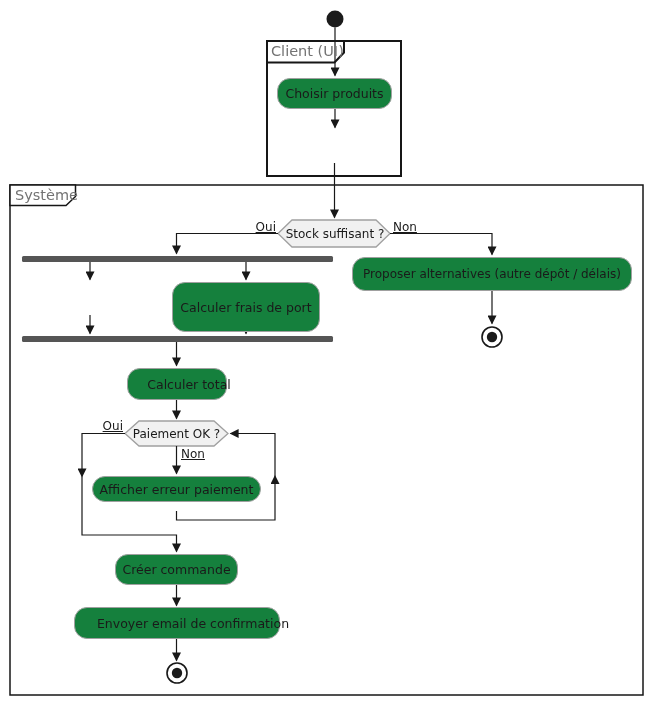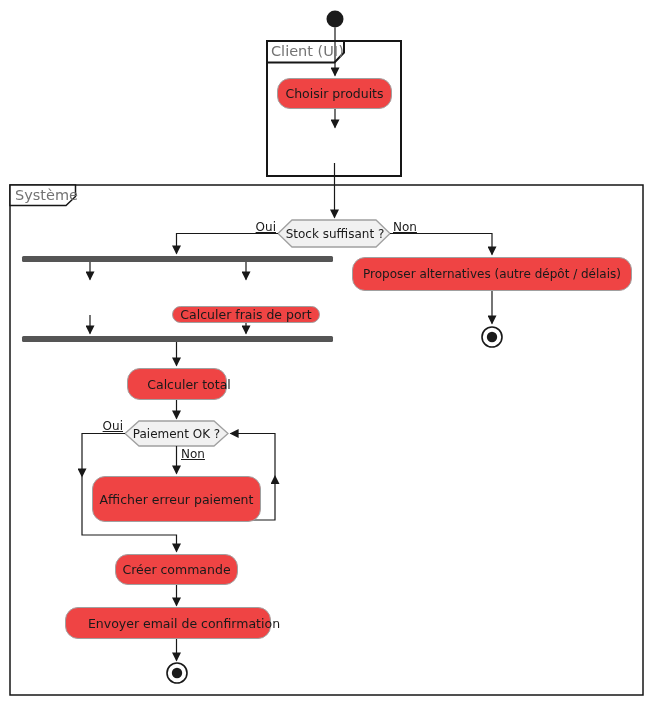--- a/index.html
+++ b/index.html
@@ -8,21 +8,21 @@
     width:653px;height:705px;
     background:#ffffff;
     font-family:"DejaVu Sans", sans-serif;
     color:#1a1a1a;
     overflow:hidden;
   }
   .layer{position:absolute;left:0;top:0;}
   .activity{
     position:absolute;
     display:flex;align-items:center;justify-content:center;
-    background:#ef4444;
+    background:#15803d;
     border:1px solid #a0a0a0;
     border-radius:13px;
     font-size:12.5px;
     white-space:nowrap;
     box-sizing:border-box;
     color:#1a1a1a;
   }
   .hexlabel{
     position:absolute;
     display:flex;align-items:center;justify-content:center;
@@ -92,26 +92,26 @@
     <g>
       <circle cx="177" cy="673" r="10" fill="#ffffff" stroke="#181818" stroke-width="1.6"></circle>
       <circle cx="177" cy="673" r="5.2" fill="#1b1b1b"></circle>
     </g>
   </svg>
 
   <div class="partlabel" style="left:271px;top:43px;">Client (UI)</div>
   <div class="partlabel" style="left:15px;top:187px;">Système</div>
 
   <div class="activity" style="left:277px;top:78px;width:115px;height:31px;">Choisir produits</div>
-  <div class="activity" style="left:172px;top:282px;width:148px;height:17px;margin-top:24px;">Calculer frais de port</div>
+  <div class="activity" style="left:172px;top:282px;width:148px;height:50px;">Calculer frais de port</div>
   <div class="activity" style="left:352px;top:257px;width:280px;height:34px;font-size:12px;text-align:right;">Proposer alternatives (autre dépôt / délais)</div>
   <div class="activity" style="left:127px;top:368px;width:100px;height:32px;padding-left:24px;">Calculer total</div>
-  <div class="activity" style="left:92px;top:476px;width:169px;height:46px;">Afficher erreur paiement</div>
+  <div class="activity" style="left:92px;top:476px;width:169px;height:26px;">Afficher erreur paiement</div>
   <div class="activity" style="left:115px;top:554px;width:123px;height:31px;">Créer commande</div>
-  <div class="activity" style="left:65px;top:607px;width:206px;height:32px;padding-left:32px;">Envoyer email de confirmation</div>
+  <div class="activity" style="left:74px;top:607px;width:206px;height:32px;padding-left:32px;">Envoyer email de confirmation</div>
 
   <div class="hexlabel" style="left:283px;top:221px;width:104px;height:25px;">Stock suffisant ?</div>
   <div class="hexlabel" style="left:127px;top:422px;width:99px;height:23px;">Paiement OK ?</div>
 
   <div class="guard" style="left:244px;top:221px;width:32px;text-align:right;">Oui</div>
   <div class="guard" style="left:393px;top:221px;width:40px;">Non</div>
   <div class="guard" style="left:91px;top:420px;width:32px;text-align:right;">Oui</div>
   <div class="guard" style="left:181px;top:448px;width:40px;">Non</div>
 
 </div>

